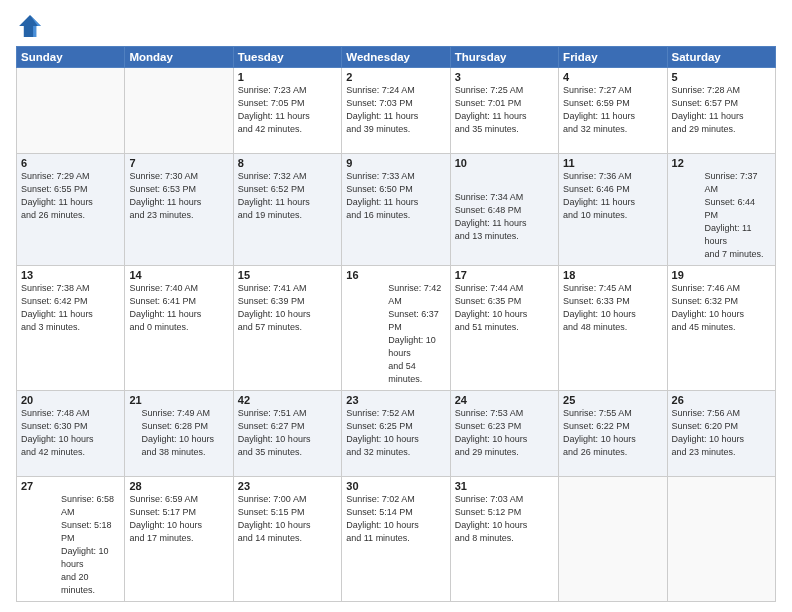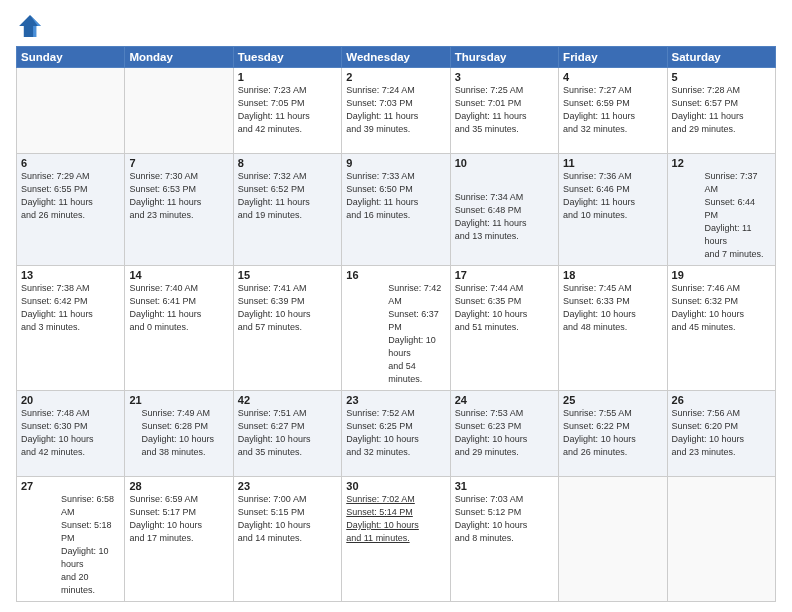--- a/index.html
+++ b/index.html
@@ -346,21 +346,21 @@
           </td>
           <td>
             <span class="day-num">23</span>
             <div class="day-info" style="white-space: pre-line;">Sunrise: 7:00 AM
 Sunset: 5:15 PM
 Daylight: 10 hours
 and 14 minutes.</div>
           </td>
           <td>
             <span class="day-num">30</span>
-            <div class="day-info" style="white-space: pre-line; text-decoration: underline;">Sunrise: 7:02 AM
+            <div class="day-info" style="white-space: pre-line;">Sunrise: 7:02 AM
 Sunset: 5:14 PM
 Daylight: 10 hours
 and 11 minutes.</div>
           </td>
           <td>
             <span class="day-num">31</span>
             <div class="day-info" style="white-space: pre-line;">Sunrise: 7:03 AM
 Sunset: 5:12 PM
 Daylight: 10 hours
 and 8 minutes.</div>

